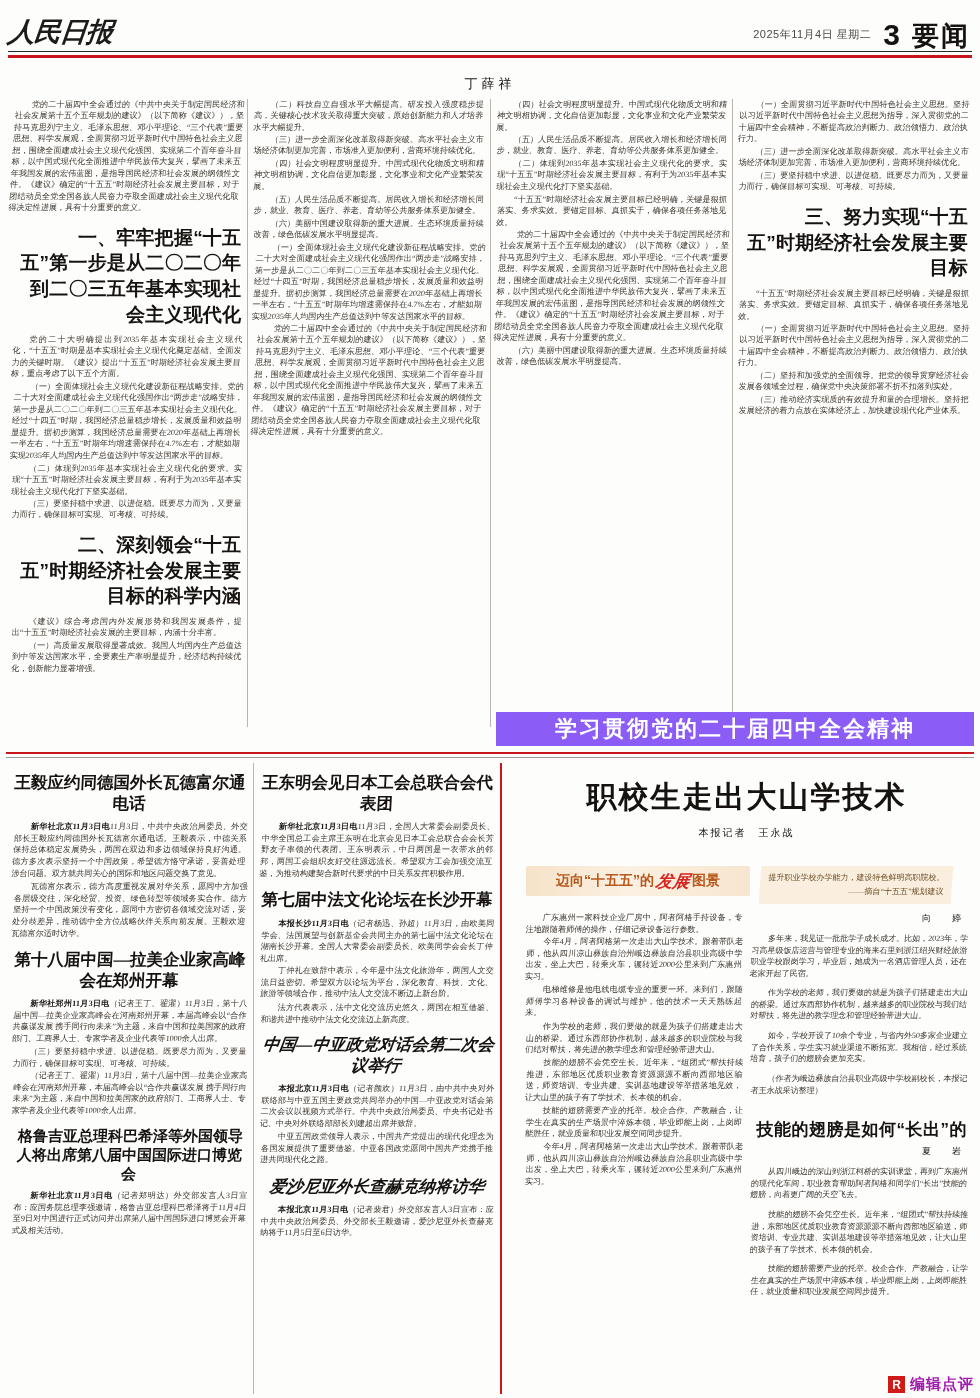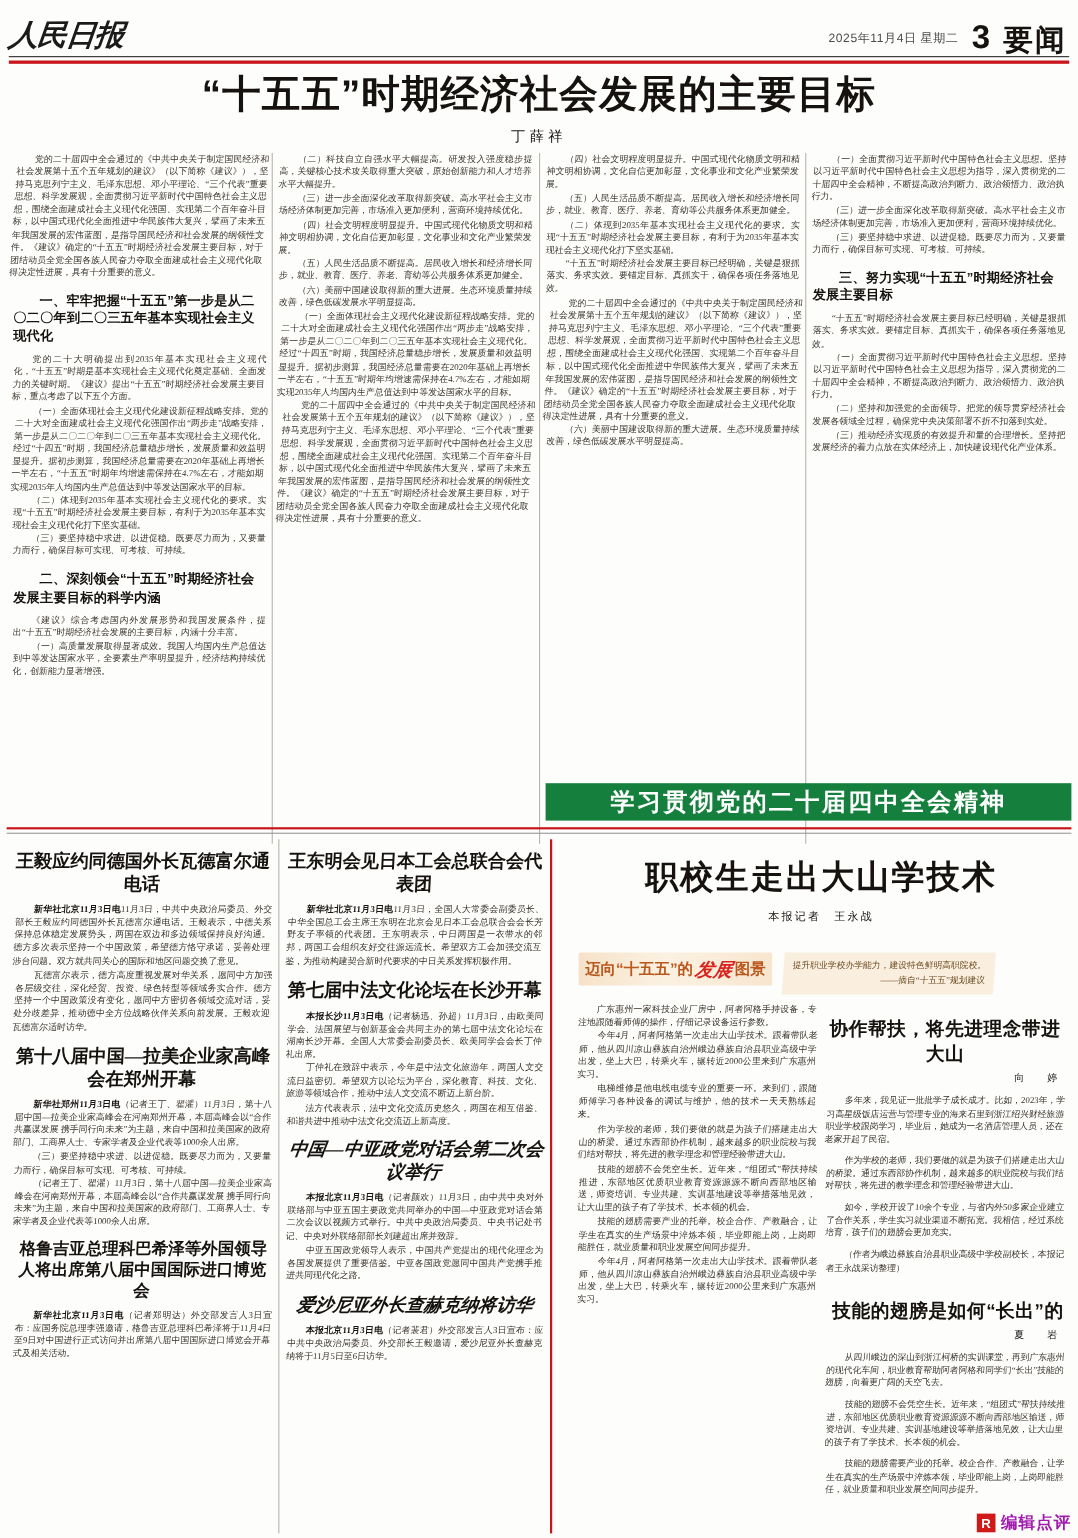--- a/index.html
+++ b/index.html
@@ -31,34 +31,34 @@
   .byline-main{text-align:center;font-size:13px;margin:9px 0 4px 0;letter-spacing:4px;}
 
   
   .top-area{position:relative;height:628px;}
   .cols{display:flex;height:100%;}
   .col{flex:1;padding:0 6px;position:relative;border-right:1px solid #b9b4ac;}
   .col:last-child{border-right:none;}
 
   .sec-h{
     font-family:"Liberation Sans","DejaVu Sans",sans-serif;
-    font-weight:bold;font-size:12px;line-height:1.35;text-indent:2em;
-    margin:11px 0 7px 0;letter-spacing:.2px;
+    font-weight:bold;font-size:19px;line-height:1.35;text-indent:2em;
+    margin:11px 0 7px 0;letter-spacing:.2px;text-align:right;
   }
   .ptxt{
     font-size:8.1px;line-height:1.42;text-align:justify;text-indent:2em;
     margin:0 0 1px 0;color:#3a342c;
     font-family:"Liberation Serif",serif;
     transform:skewX(-4deg);
   }
 
   
   .banner{
     position:absolute;left:496px;right:6px;top:712px;height:34px;
-    background:#15803d;display:flex;align-items:center;justify-content:center;
+    background:#8b5cf6;display:flex;align-items:center;justify-content:center;
   }
   .banner span{
     color:#fff;font-weight:bold;font-size:22px;letter-spacing:2px;
     font-family:"Liberation Sans","DejaVu Sans",sans-serif;
   }
 
   .split-rule{position:absolute;left:6px;right:6px;top:752px;height:0;border-top:2px solid #c9151c;}
   .split-rule2{position:absolute;left:6px;right:6px;top:757px;height:0;border-top:1px solid #9a9a9a;}
 
   
@@ -77,21 +77,21 @@
   .art-h.script{font-style:italic;transform:skewX(-8deg);}
   .lead{font-size:8.1px;line-height:1.45;text-align:justify;text-indent:2em;margin:0 0 1px 0;color:#37312a;transform:skewX(-4deg);}
   .lead b{font-weight:bold;color:#191512;}
 
   
   .feat-head{font-size:30px;font-weight:bold;text-align:center;margin:14px 0 0 0;letter-spacing:2px;
              font-family:"Liberation Serif",serif;}
   .feat-by{text-align:center;font-size:10px;margin:8px 0 26px 0;letter-spacing:2px;}
   .feat-row{display:flex;gap:10px;align-items:flex-start;}
   .logo-badge{
-    width:176px;height:30px;border-radius:2px;
+    width:224px;height:30px;border-radius:2px;
     background:linear-gradient(90deg,#f6e2c8 0%,#fbf1e2 45%,#f7e6cf 100%);
     display:flex;align-items:center;justify-content:center;gap:2px;
     font-weight:bold;font-size:14px;color:#b8581d;letter-spacing:0;flex:0 0 auto;
     font-family:"Liberation Sans",sans-serif;
   }
   .logo-badge .fa{color:#d8231f;font-style:italic;font-size:17px;transform:skewX(-10deg);}
   .quote-box{
     background:#faefdf;padding:6px 8px;box-sizing:border-box;
     font-size:8px;line-height:1.5;color:#6b4a22;transform:skewX(-4deg);
   }
@@ -123,21 +123,20 @@
     <div class="mast-right">
       <div class="mast-date">2025年11月4日 星期二</div>
       <div class="mast-pageno">3</div>
       <div class="mast-section">要闻</div>
     </div>
   </div>
   <div class="rule-thin"></div>
   <div class="rule-red"></div>
 
   <div class="head-wrap">
-    <div class="main-head">“十五五”时期经济社会发展的主要目标</div>
     <div class="byline-main">丁薛祥</div>
   </div>
 
   <div class="top-area">
     <div class="cols">
       <div class="col">
         <p class="ptxt">党的二十届四中全会通过的《中共中央关于制定国民经济和社会发展第十五个五年规划的建议》（以下简称《建议》），坚持马克思列宁主义、毛泽东思想、邓小平理论、“三个代表”重要思想、科学发展观，全面贯彻习近平新时代中国特色社会主义思想，围绕全面建成社会主义现代化强国、实现第二个百年奋斗目标，以中国式现代化全面推进中华民族伟大复兴，擘画了未来五年我国发展的宏伟蓝图，是指导国民经济和社会发展的纲领性文件。《建议》确定的“十五五”时期经济社会发展主要目标，对于团结动员全党全国各族人民奋力夺取全面建成社会主义现代化取得决定性进展，具有十分重要的意义。</p>
         <div class="sec-h">一、牢牢把握“十五五”第一步是从二〇二〇年到二〇三五年基本实现社会主义现代化</div>
         <p class="ptxt">党的二十大明确提出到2035年基本实现社会主义现代化，“十五五”时期是基本实现社会主义现代化奠定基础、全面发力的关键时期。《建议》提出“十五五”时期经济社会发展主要目标，重点考虑了以下五个方面。</p>
         <p class="ptxt">（一）全面体现社会主义现代化建设新征程战略安排。党的二十大对全面建成社会主义现代化强国作出“两步走”战略安排，第一步是从二〇二〇年到二〇三五年基本实现社会主义现代化。经过“十四五”时期，我国经济总量稳步增长，发展质量和效益明显提升。据初步测算，我国经济总量需要在2020年基础上再增长一半左右，“十五五”时期年均增速需保持在4.7%左右，才能如期实现2035年人均国内生产总值达到中等发达国家水平的目标。</p>
@@ -239,21 +238,20 @@
         <div class="fc">
           <p class="lead">广东惠州一家科技企业厂房中，阿者阿格手持设备，专注地跟随着师傅的操作，仔细记录设备运行参数。</p>
           <p class="lead">今年4月，阿者阿格第一次走出大山学技术。跟着带队老师，他从四川凉山彝族自治州峨边彝族自治县职业高级中学出发，坐上大巴，转乘火车，辗转近2000公里来到广东惠州实习。</p>
           <p class="lead">电梯维修是他电线电缆专业的重要一环。来到们，跟随师傅学习各种设备的调试与维护，他的技术一天天熟练起来。</p>
           <p class="lead">作为学校的老师，我们要做的就是为孩子们搭建走出大山的桥梁。通过东西部协作机制，越来越多的职业院校与我们结对帮扶，将先进的教学理念和管理经验带进大山。</p>
           <p class="lead">技能的翅膀不会凭空生长。近年来，“组团式”帮扶持续推进，东部地区优质职业教育资源源源不断向西部地区输送，师资培训、专业共建、实训基地建设等举措落地见效，让大山里的孩子有了学技术、长本领的机会。</p>
           <p class="lead">技能的翅膀需要产业的托举。校企合作、产教融合，让学生在真实的生产场景中淬炼本领，毕业即能上岗，上岗即能胜任，就业质量和职业发展空间同步提升。</p>
           <p class="lead">今年4月，阿者阿格第一次走出大山学技术。跟着带队老师，他从四川凉山彝族自治州峨边彝族自治县职业高级中学出发，坐上大巴，转乘火车，辗转近2000公里来到广东惠州实习。</p>
         </div>
         <div class="fc">
-          <div class="sub-head">协作帮扶，将先进理念带进大山</div>
           <div class="sub-by">向　婷</div>
           <p class="note">多年来，我见证一批批学子成长成才。比如，2023年，学习高星级饭店运营与管理专业的海来石里到浙江绍兴财经旅游职业学校跟岗学习，毕业后，她成为一名酒店管理人员，还在老家开起了民宿。</p>
           <p class="note">作为学校的老师，我们要做的就是为孩子们搭建走出大山的桥梁。通过东西部协作机制，越来越多的职业院校与我们结对帮扶，将先进的教学理念和管理经验带进大山。</p>
           <p class="note">如今，学校开设了10余个专业，与省内外50多家企业建立了合作关系，学生实习就业渠道不断拓宽。我相信，经过系统培育，孩子们的翅膀会更加充实。</p>
           <p class="note">（作者为峨边彝族自治县职业高级中学校副校长，本报记者王永战采访整理）</p>
 
           <div class="sub-head" style="margin-top:22px;text-align:right;">技能的翅膀是如何“长出”的</div>
           <div class="sub-by">夏　岩</div>
           <p class="note">从四川峨边的深山到浙江柯桥的实训课堂，再到广东惠州的现代化车间，职业教育帮助阿者阿格和同学们“长出”技能的翅膀，向着更广阔的天空飞去。</p>
           <p class="note">技能的翅膀不会凭空生长。近年来，“组团式”帮扶持续推进，东部地区优质职业教育资源源源不断向西部地区输送，师资培训、专业共建、实训基地建设等举措落地见效，让大山里的孩子有了学技术、长本领的机会。</p>

